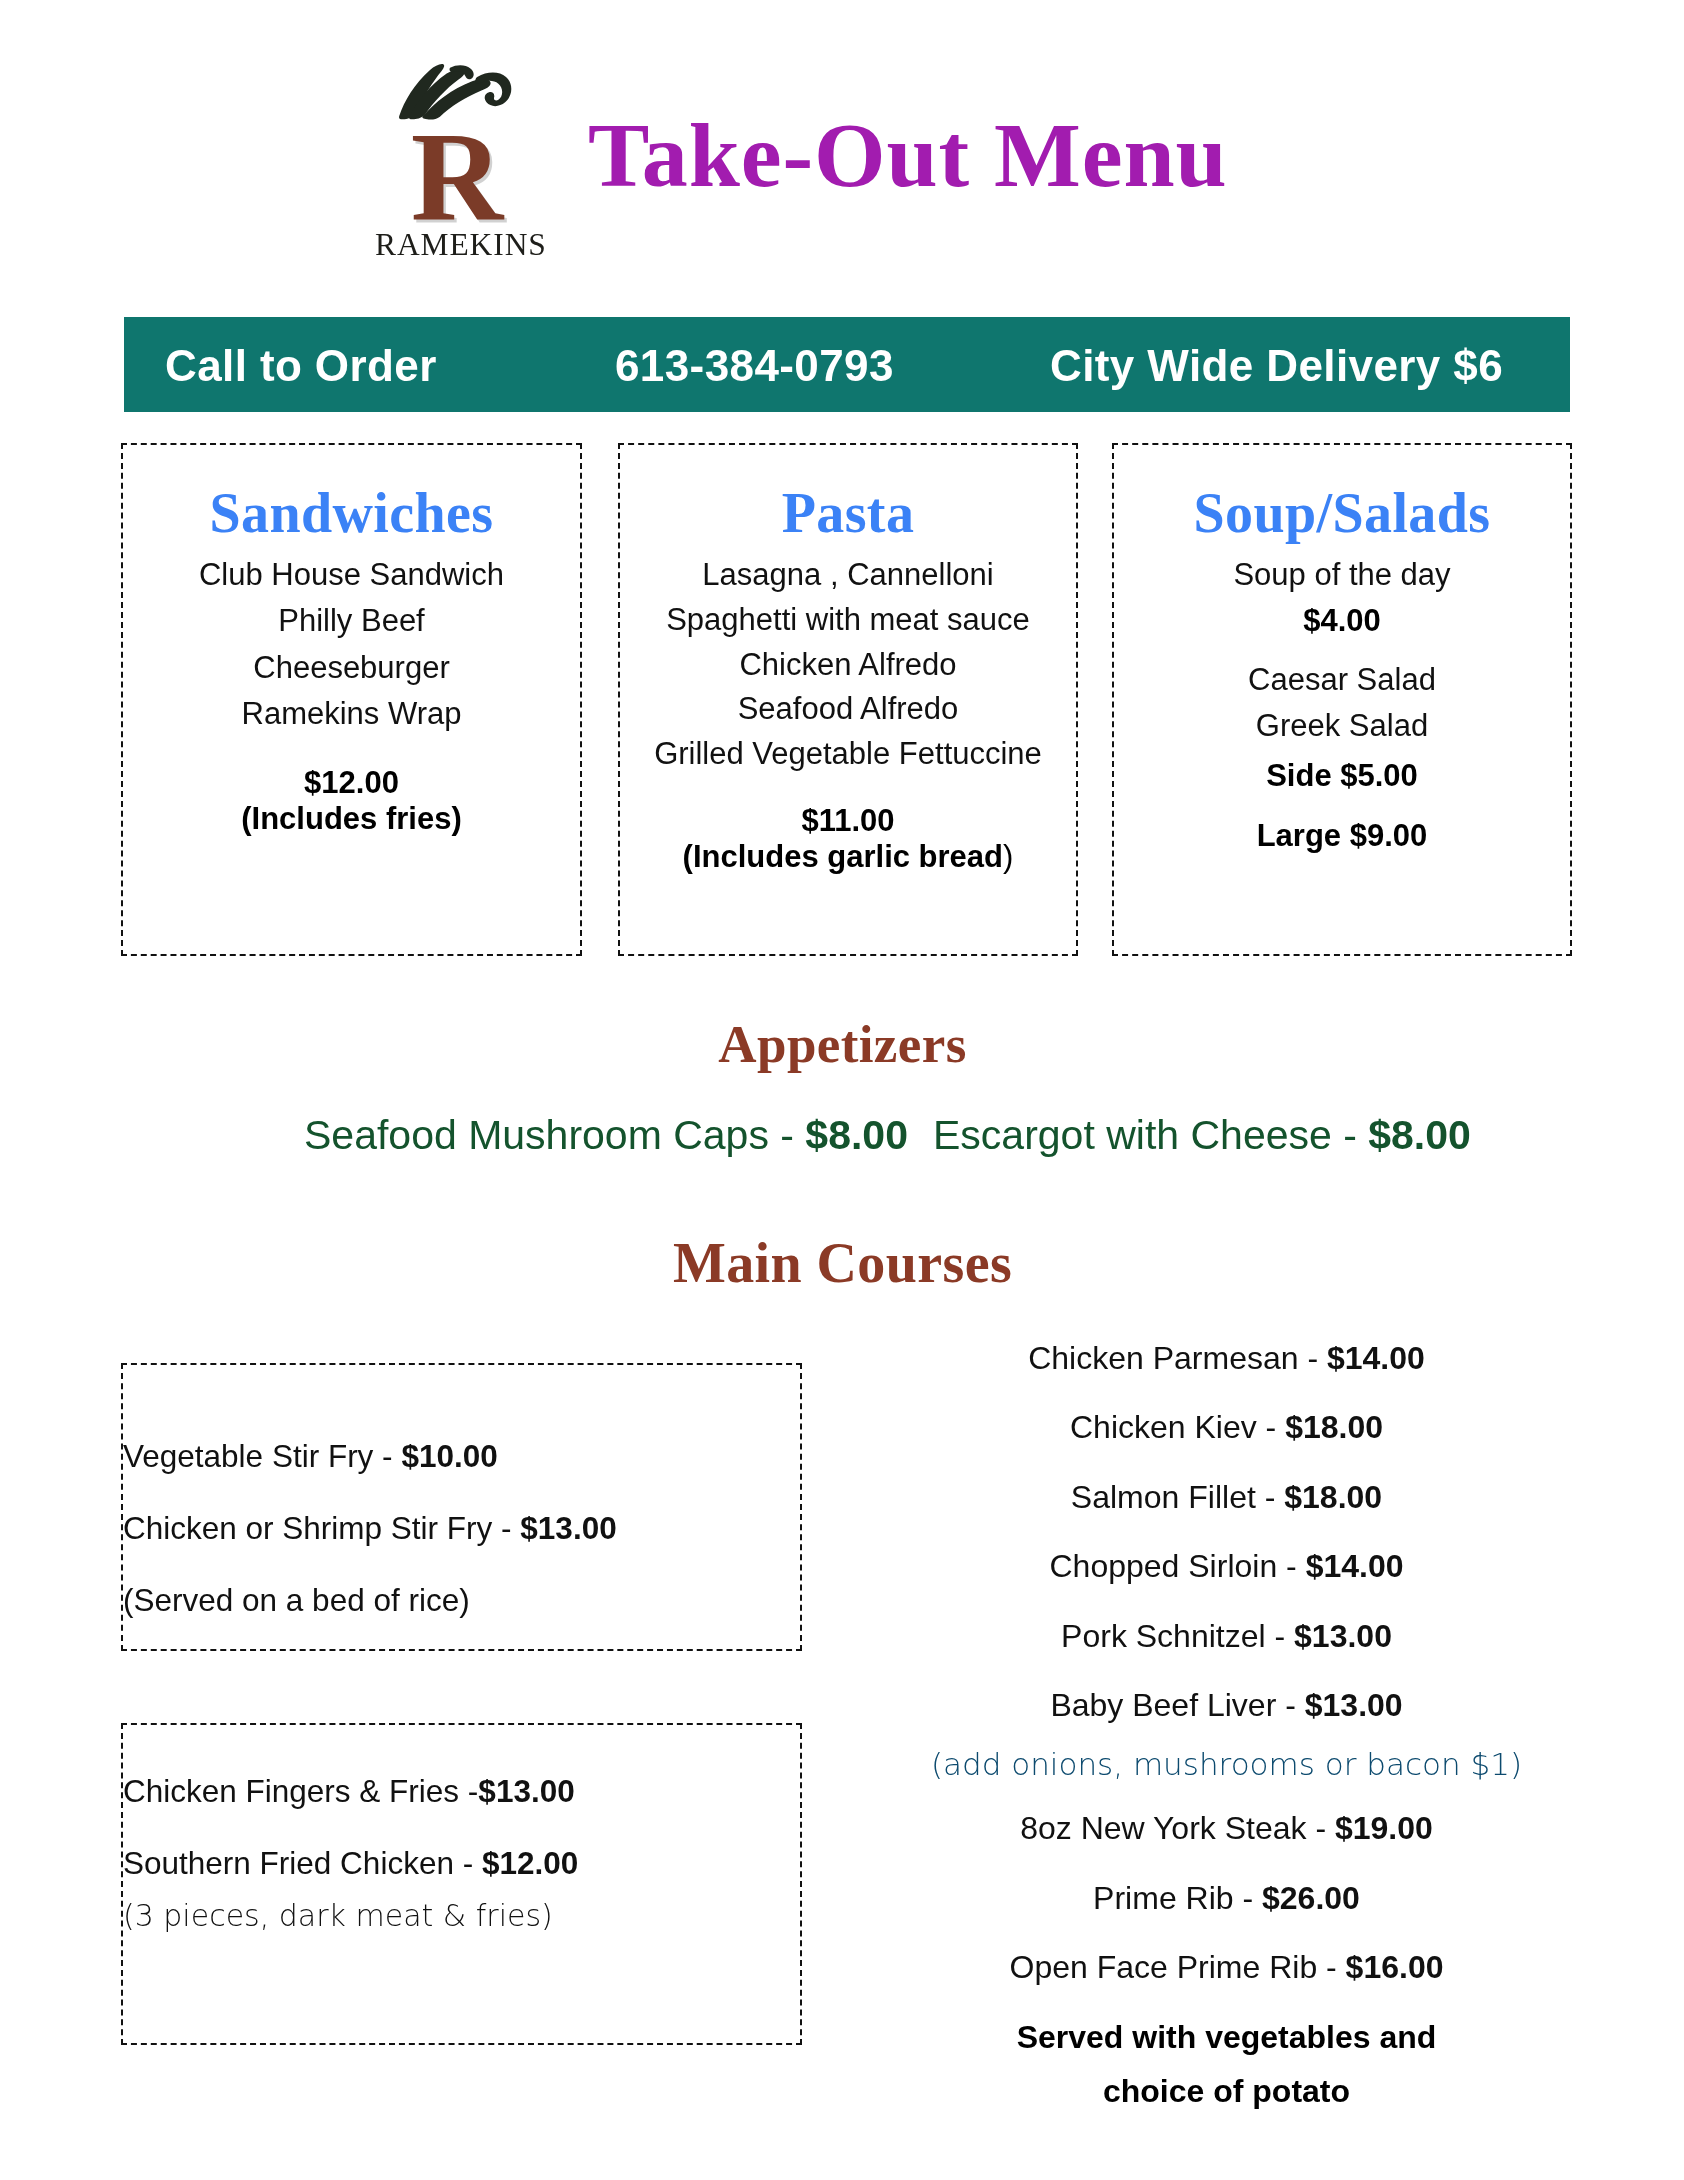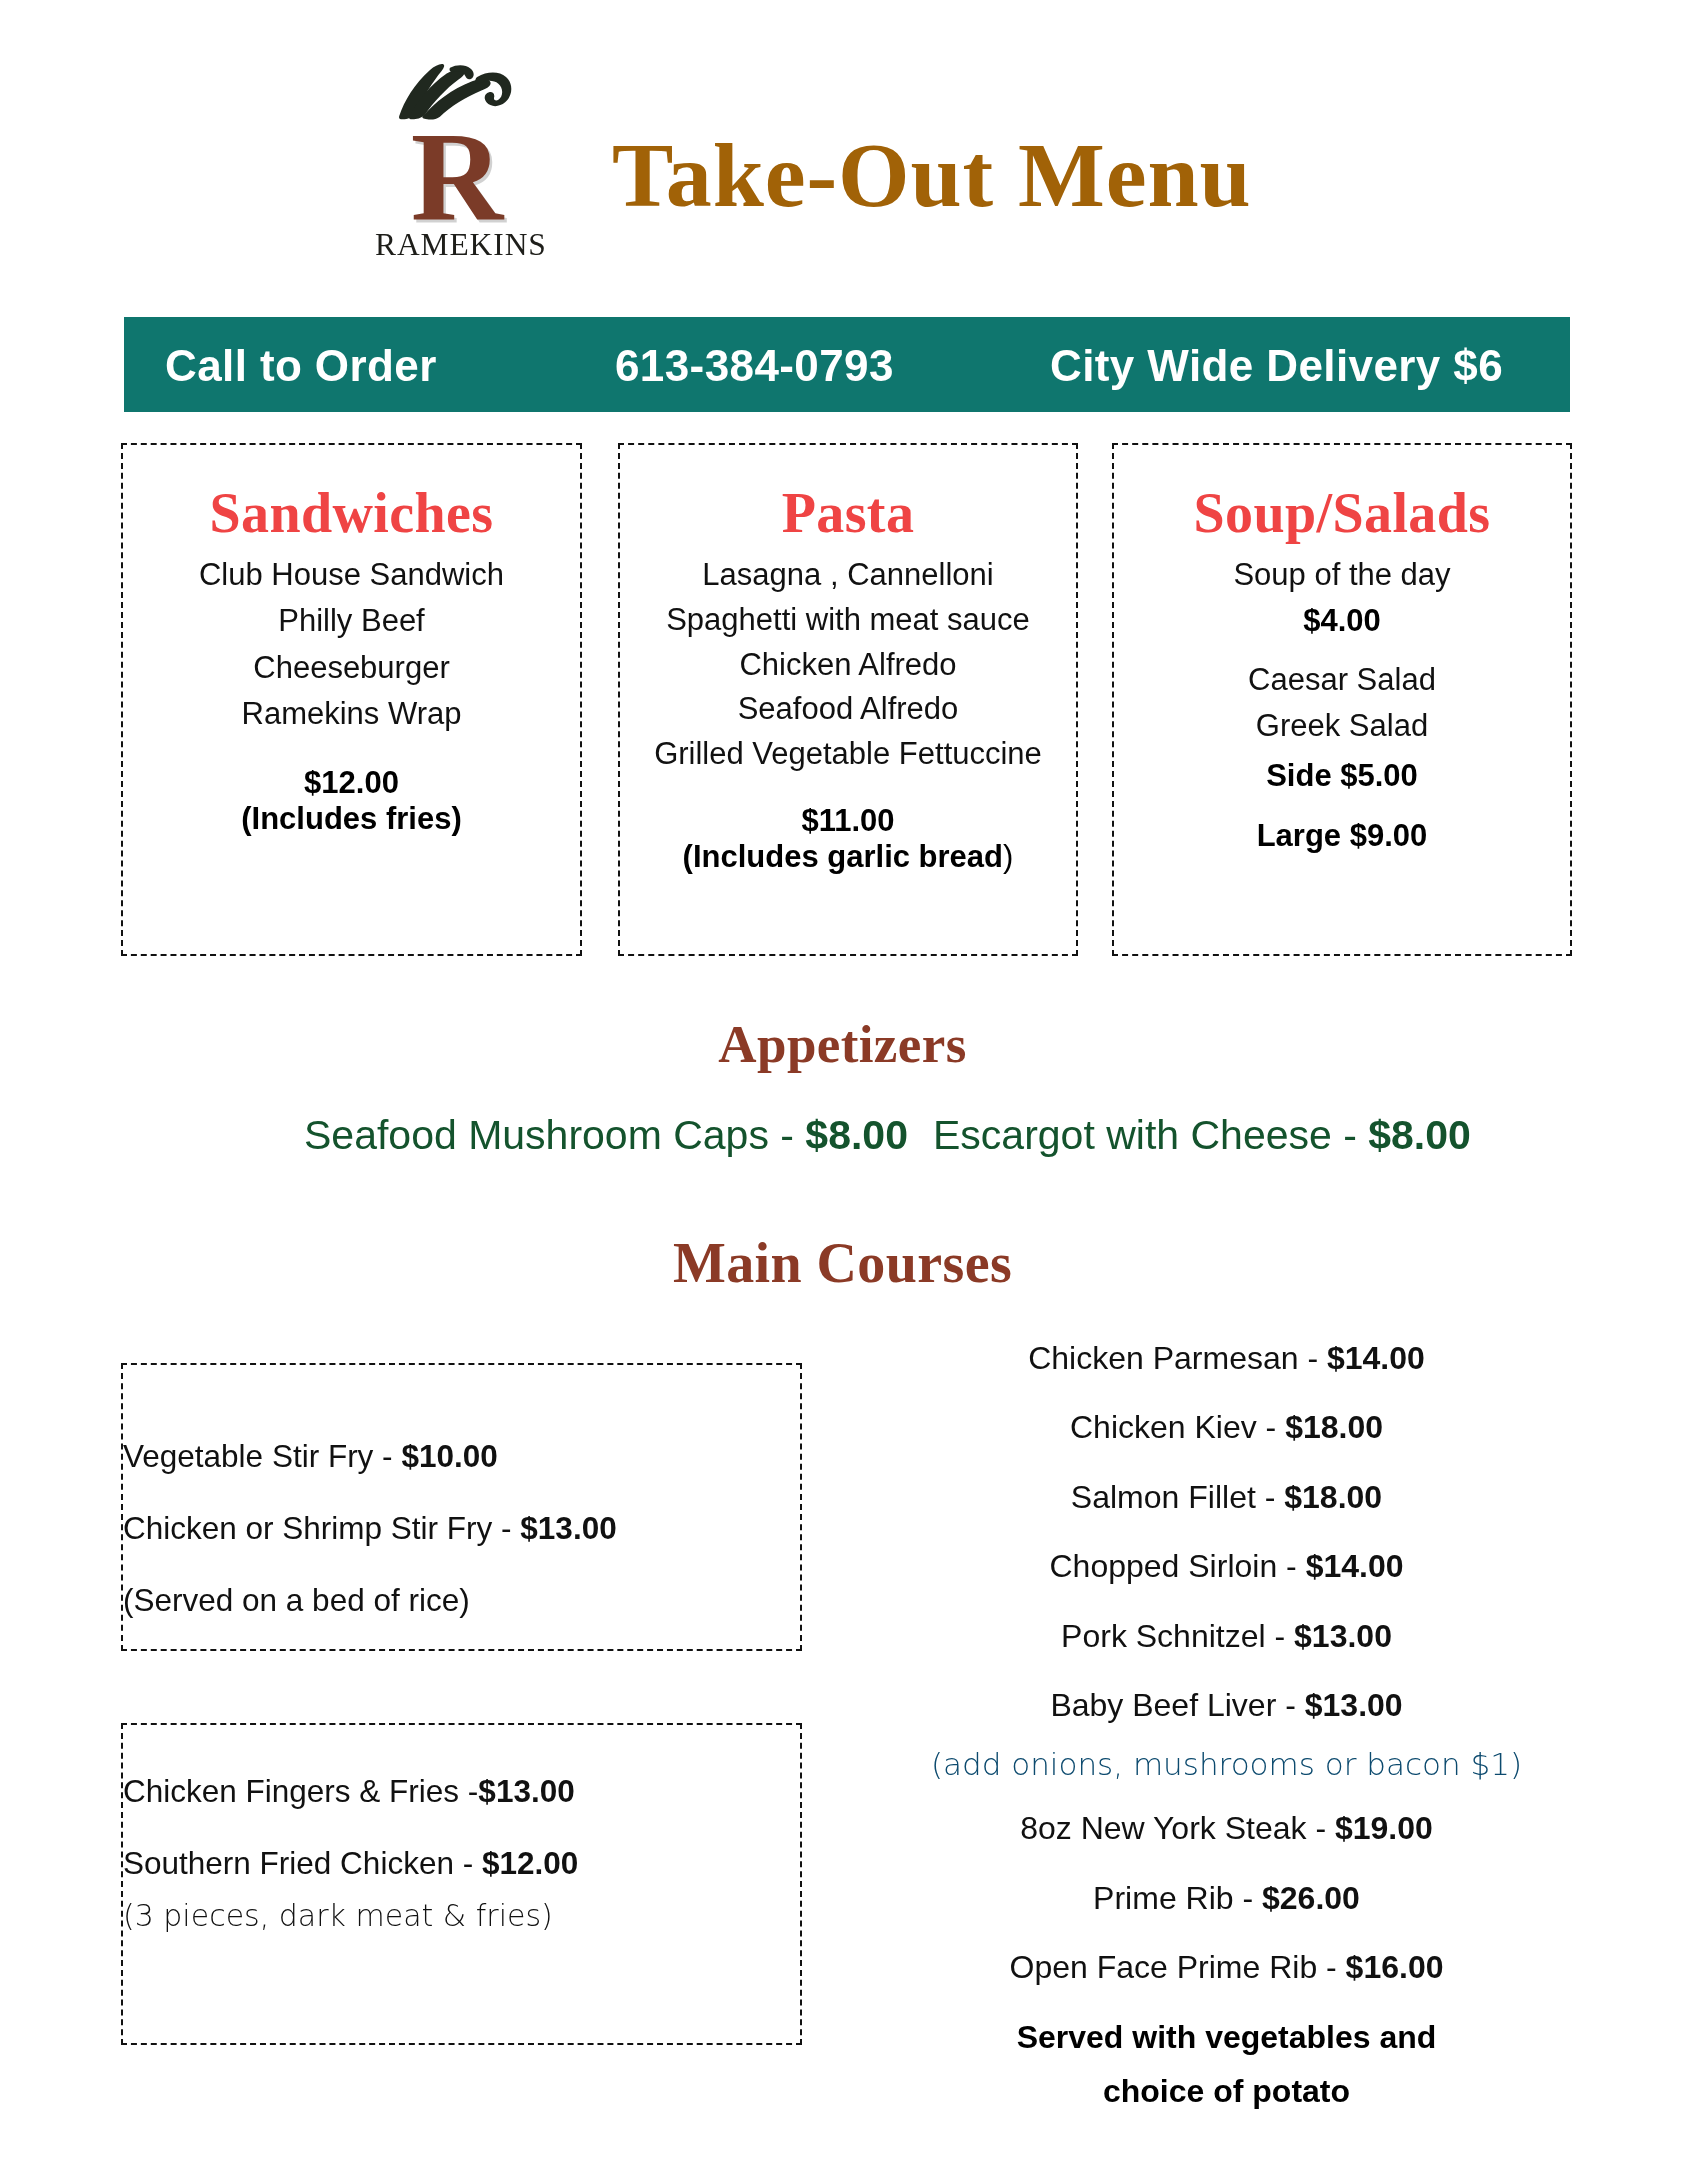--- a/index.html
+++ b/index.html
@@ -51,29 +51,28 @@
   .logo-name {
     font-family: "Liberation Serif", serif;
     font-size: 31.5px;
     font-weight: normal;
     color: #1e1e1a;
     letter-spacing: 0.9px;
     margin-top: -10.2px;
   }
   .title {
     position: absolute;
-    left: 612px;
+    left: 588px;
     top: 102px;
     font-family: "Liberation Serif", serif;
     font-weight: bold;
     font-size: 92px;
-    color: #a16207;
+    color: #a21caf;
     letter-spacing: 0.9px;
     white-space: nowrap;
-    margin-top: 20px;
   }
 
   
   .callbar {
     position: absolute;
     left: 124px;
     top: 317px;
     width: 1446px;
     height: 95px;
     background: #0f766e;
@@ -108,21 +107,21 @@
     text-align: center;
   }
   #box-sandwiches { left: 121px;  width: 461px; }
   #box-pasta      { left: 618px;  width: 460px; }
   #box-soup       { left: 1112px; width: 460px; }
 
   .cat-title {
     font-family: "Liberation Serif", serif;
     font-weight: bold;
     font-size: 56px;
-    color: #ef4444;
+    color: #3b82f6;
     margin-top: 36px;
     margin-bottom: 12px;
     letter-spacing: 0.4px;
   }
   .item {
     font-size: 31px;
     line-height: 1.17;
     margin: 0 0 10.2px 0;
     color: #111111;
     white-space: nowrap;

